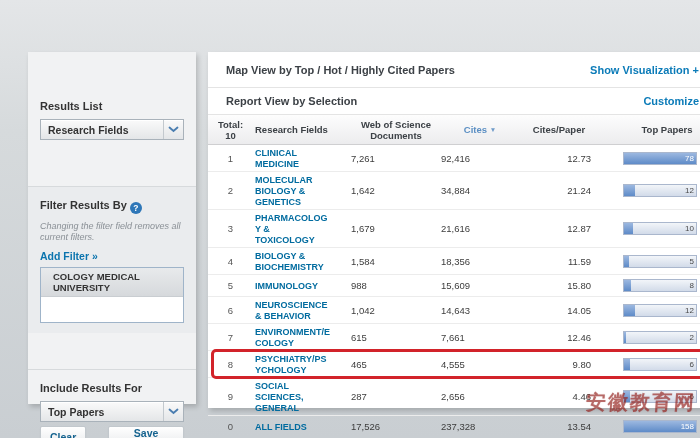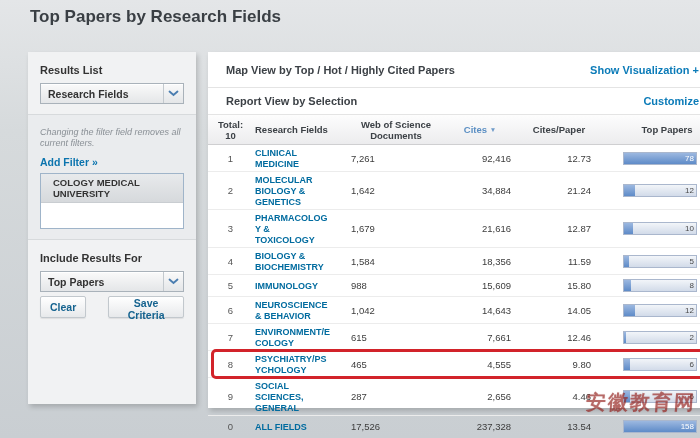--- a/index.html
+++ b/index.html
@@ -18,21 +18,21 @@
   .footer-link { color:#4da3e0; cursor:pointer; }
 
   .watermark { position:absolute; right:4px; top:389px; z-index:30;
                font-family:"DejaVu Serif", serif; font-weight:bold; font-size:20px;
                letter-spacing:2px; color:rgba(148,32,30,0.55); transform:skewX(-4deg);
                text-shadow:0 0 1px rgba(148,32,30,0.3); pointer-events:none; }
 
   
   .sidebar { position:absolute; left:28px; top:52px; width:168px; height:352px;
              background:#f1f2f3; box-shadow:2px 3px 5px rgba(0,0,0,0.18); font-size:11px; }
-  .sb-section { padding:12px 12px 10px 12px; }
+  .sb-section { padding:12px 12px 10px 12px;margin-top:36px; }
   .sb-section + .sb-section { border-top:1px solid #d7dadc; }
   .sb-sec-filter { background:#eaecee; }
   .sb-label { font-weight:bold; color:#333; margin-bottom:7px; }
   .dropdown { display:flex; align-items:center; height:21px; width:144px;
               border:1px solid #a9b2ba; background:linear-gradient(#fafafa,#e4e6e8);
               cursor:pointer; box-shadow:inset 0 1px 0 #fff; }
   .dd-value { flex:1; padding-left:7px; font-weight:bold; font-size:10.5px; color:#333; }
   .dd-arrow { width:20px; height:100%; border-left:1px solid #c3c9ce;
               display:flex; align-items:center; justify-content:center; }
   .help-icon { display:inline-flex; align-items:center; justify-content:center;
@@ -60,21 +60,21 @@
   .panel-title { flex:1; font-size:11px; font-weight:bold; color:#3c4146; }
   .panel-action { font-size:11px; font-weight:bold; color:#0b7bb8; cursor:pointer; }
 
   
   .thead { display:flex; align-items:center; height:30px;
            background:linear-gradient(#fdfdfd,#ececee);
            border-bottom:1px solid #cfcfd1; font-size:9.5px; font-weight:bold; color:#3c4146; }
   .c-rank { width:45px; text-align:center; }
   .c-field { width:98px; padding-left:2px; }
   .c-docs { width:90px; padding-right:8px; }
-  .c-cites { width:78px; text-align:right; padding-right:8px; }
+  .c-cites { width:78px; padding-right:8px; }
   .c-cpp { width:80px; text-align:right; padding-right:8px; }
   .c-top { flex:1; padding-left:24px; }
   .th-center { text-align:center; padding-right:0; line-height:11px; }
   .th-cites { color:#5b8fc3; cursor:pointer; }
   .sort-icon { font-size:6.5px; color:#6f9bc9; vertical-align:1px; }
   .th-rank { line-height:11px; }
 
   .tbody { }
   .trow { position:relative; display:flex; align-items:center; padding:2px 0;
           min-height:22px; border-top:1px solid #ececec; font-size:9.5px; color:#3c3c3c; }
@@ -92,37 +92,40 @@
   .row-hl { position:absolute; left:3px; right:3px; top:-2px; bottom:-2px;
             border:3px solid #d2232a; border-radius:5px; pointer-events:none; z-index:5;
             display:none; }
   .trow.highlighted .row-hl { display:block; }
 </style>
 </head>
 <body>
 
 <div class="page">
 
-  <div class="page-title">Top Papers by Research Fields</div>
 
   <div class="sidebar">
 
     <div class="sb-section">
       <div class="sb-label">Results List</div>
       <div class="dropdown">
         <span class="dd-value">Research Fields</span>
         <span class="dd-arrow">
           <svg width="11" height="7" viewBox="0 0 11 7">
               <path d="M1.5 1.5 L5.5 5 L9.5 1.5" stroke="#4a7db0" stroke-width="1.8" fill="none" stroke-linecap="round"></path>
             </svg>
         </span>
       </div>
     </div>
 
     <div class="sb-section sb-sec-filter">
+      <div class="sb-label">
+        <span>Filter Results By</span>
+        <span class="help-icon">?</span>
+      </div>
       <div class="sb-note">Changing the filter field removes all current filters.</div>
       <div class="add-filter">Add Filter »</div>
       <div class="listbox">
         <div class="listbox-option">COLOGY MEDICAL UNIVERSITY</div>
       </div>
     </div>
 
     <div class="sb-section">
       <div class="sb-label">Include Results For</div>
       <div class="dropdown">

